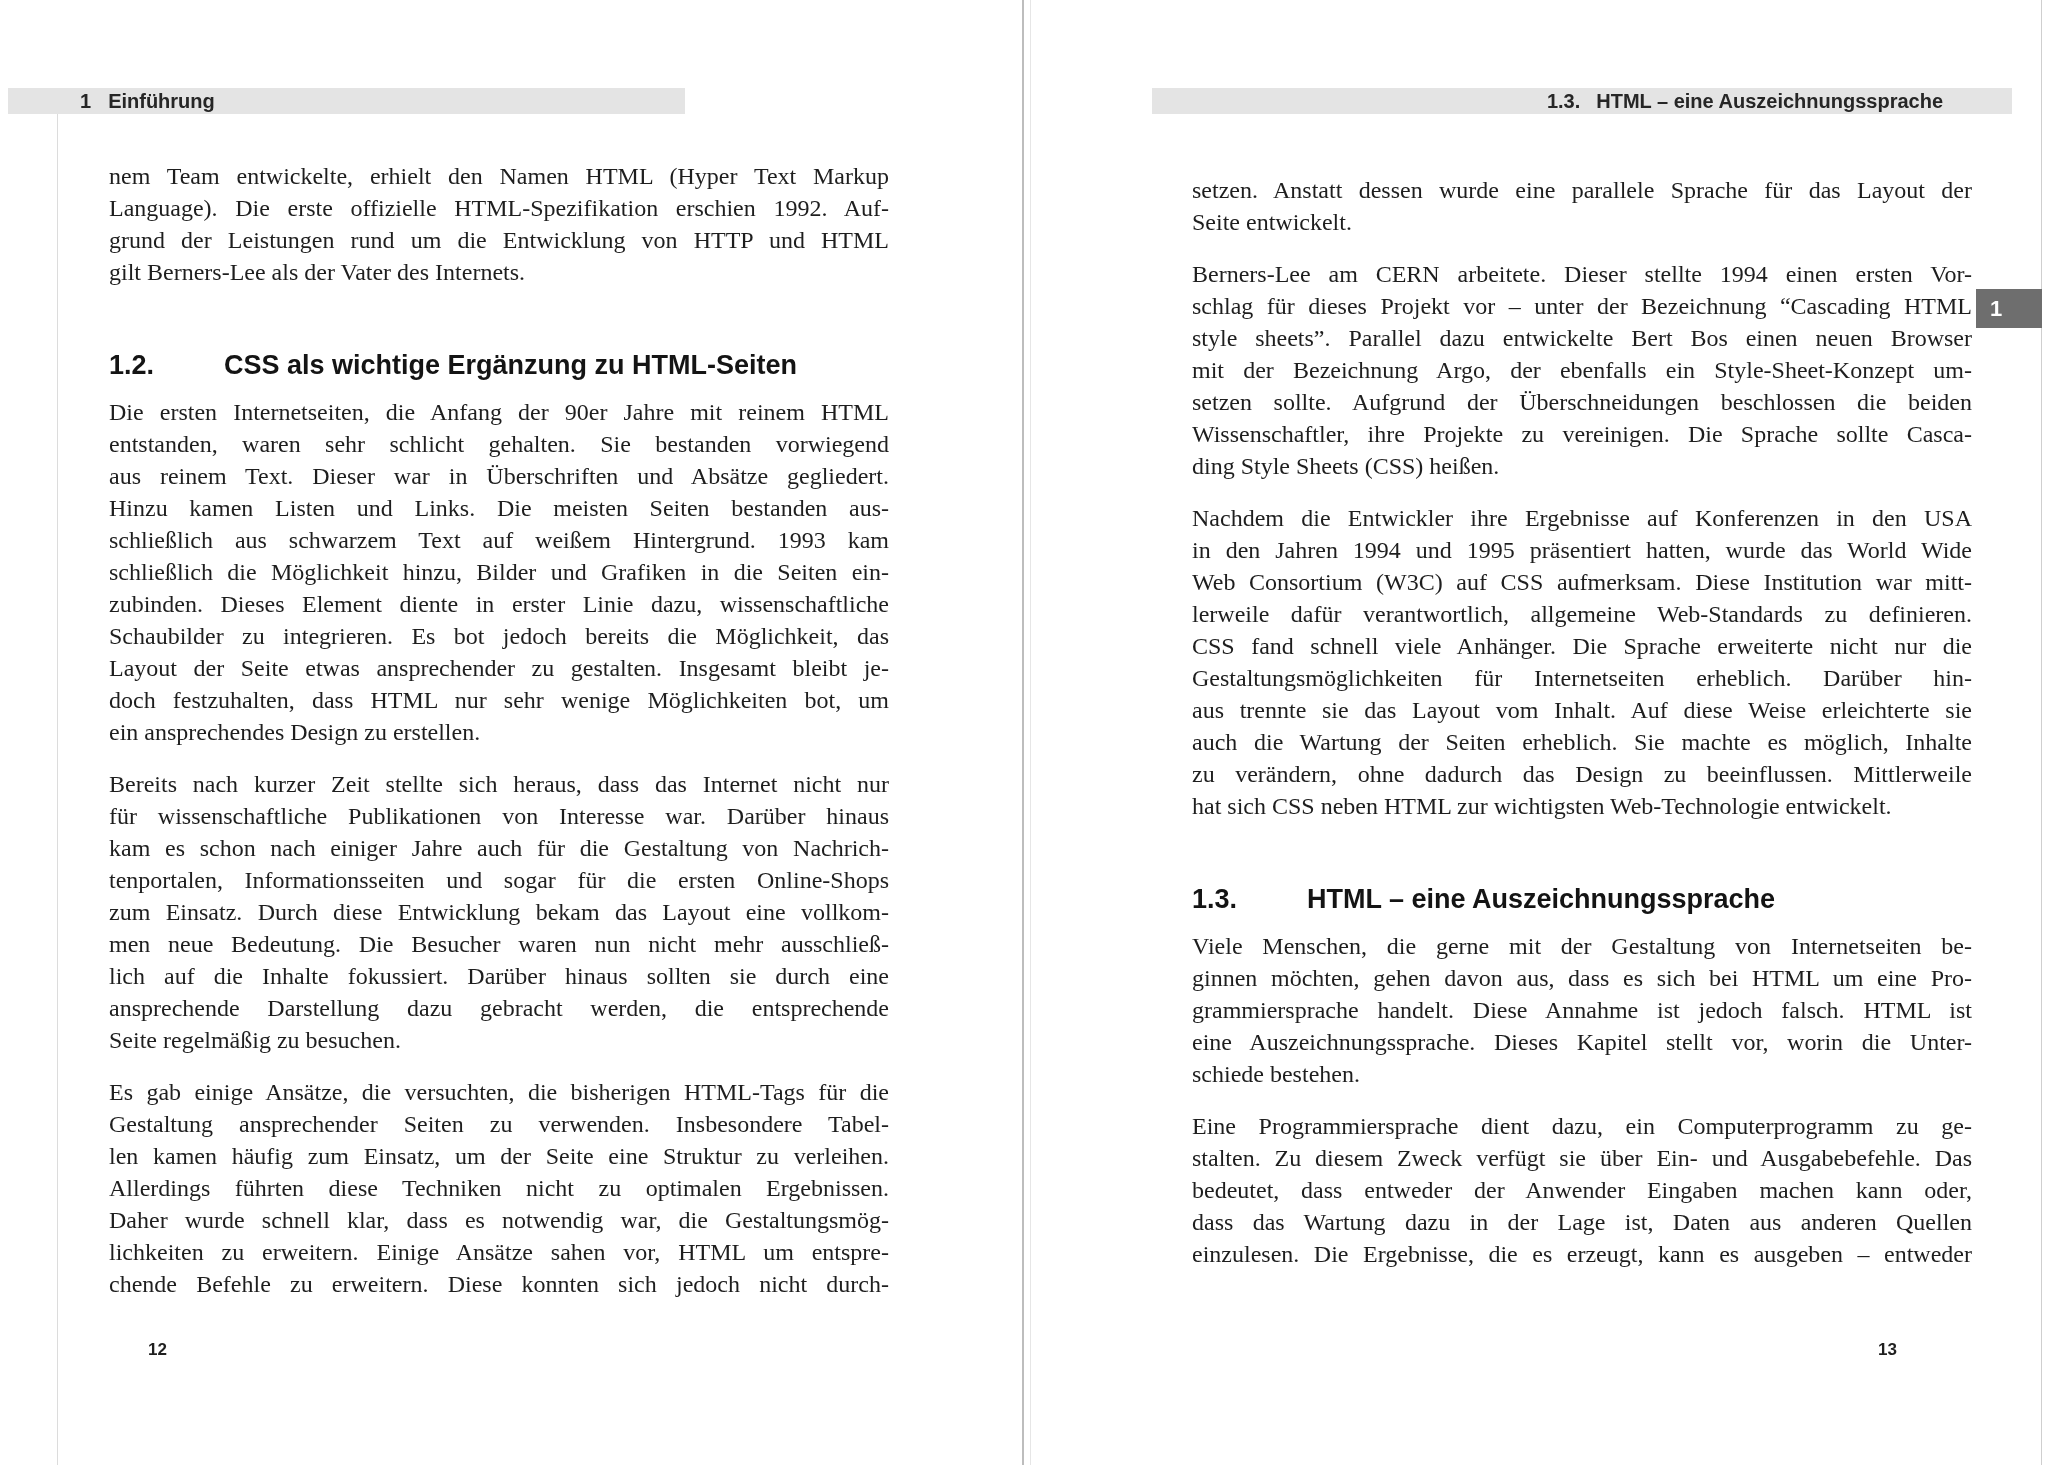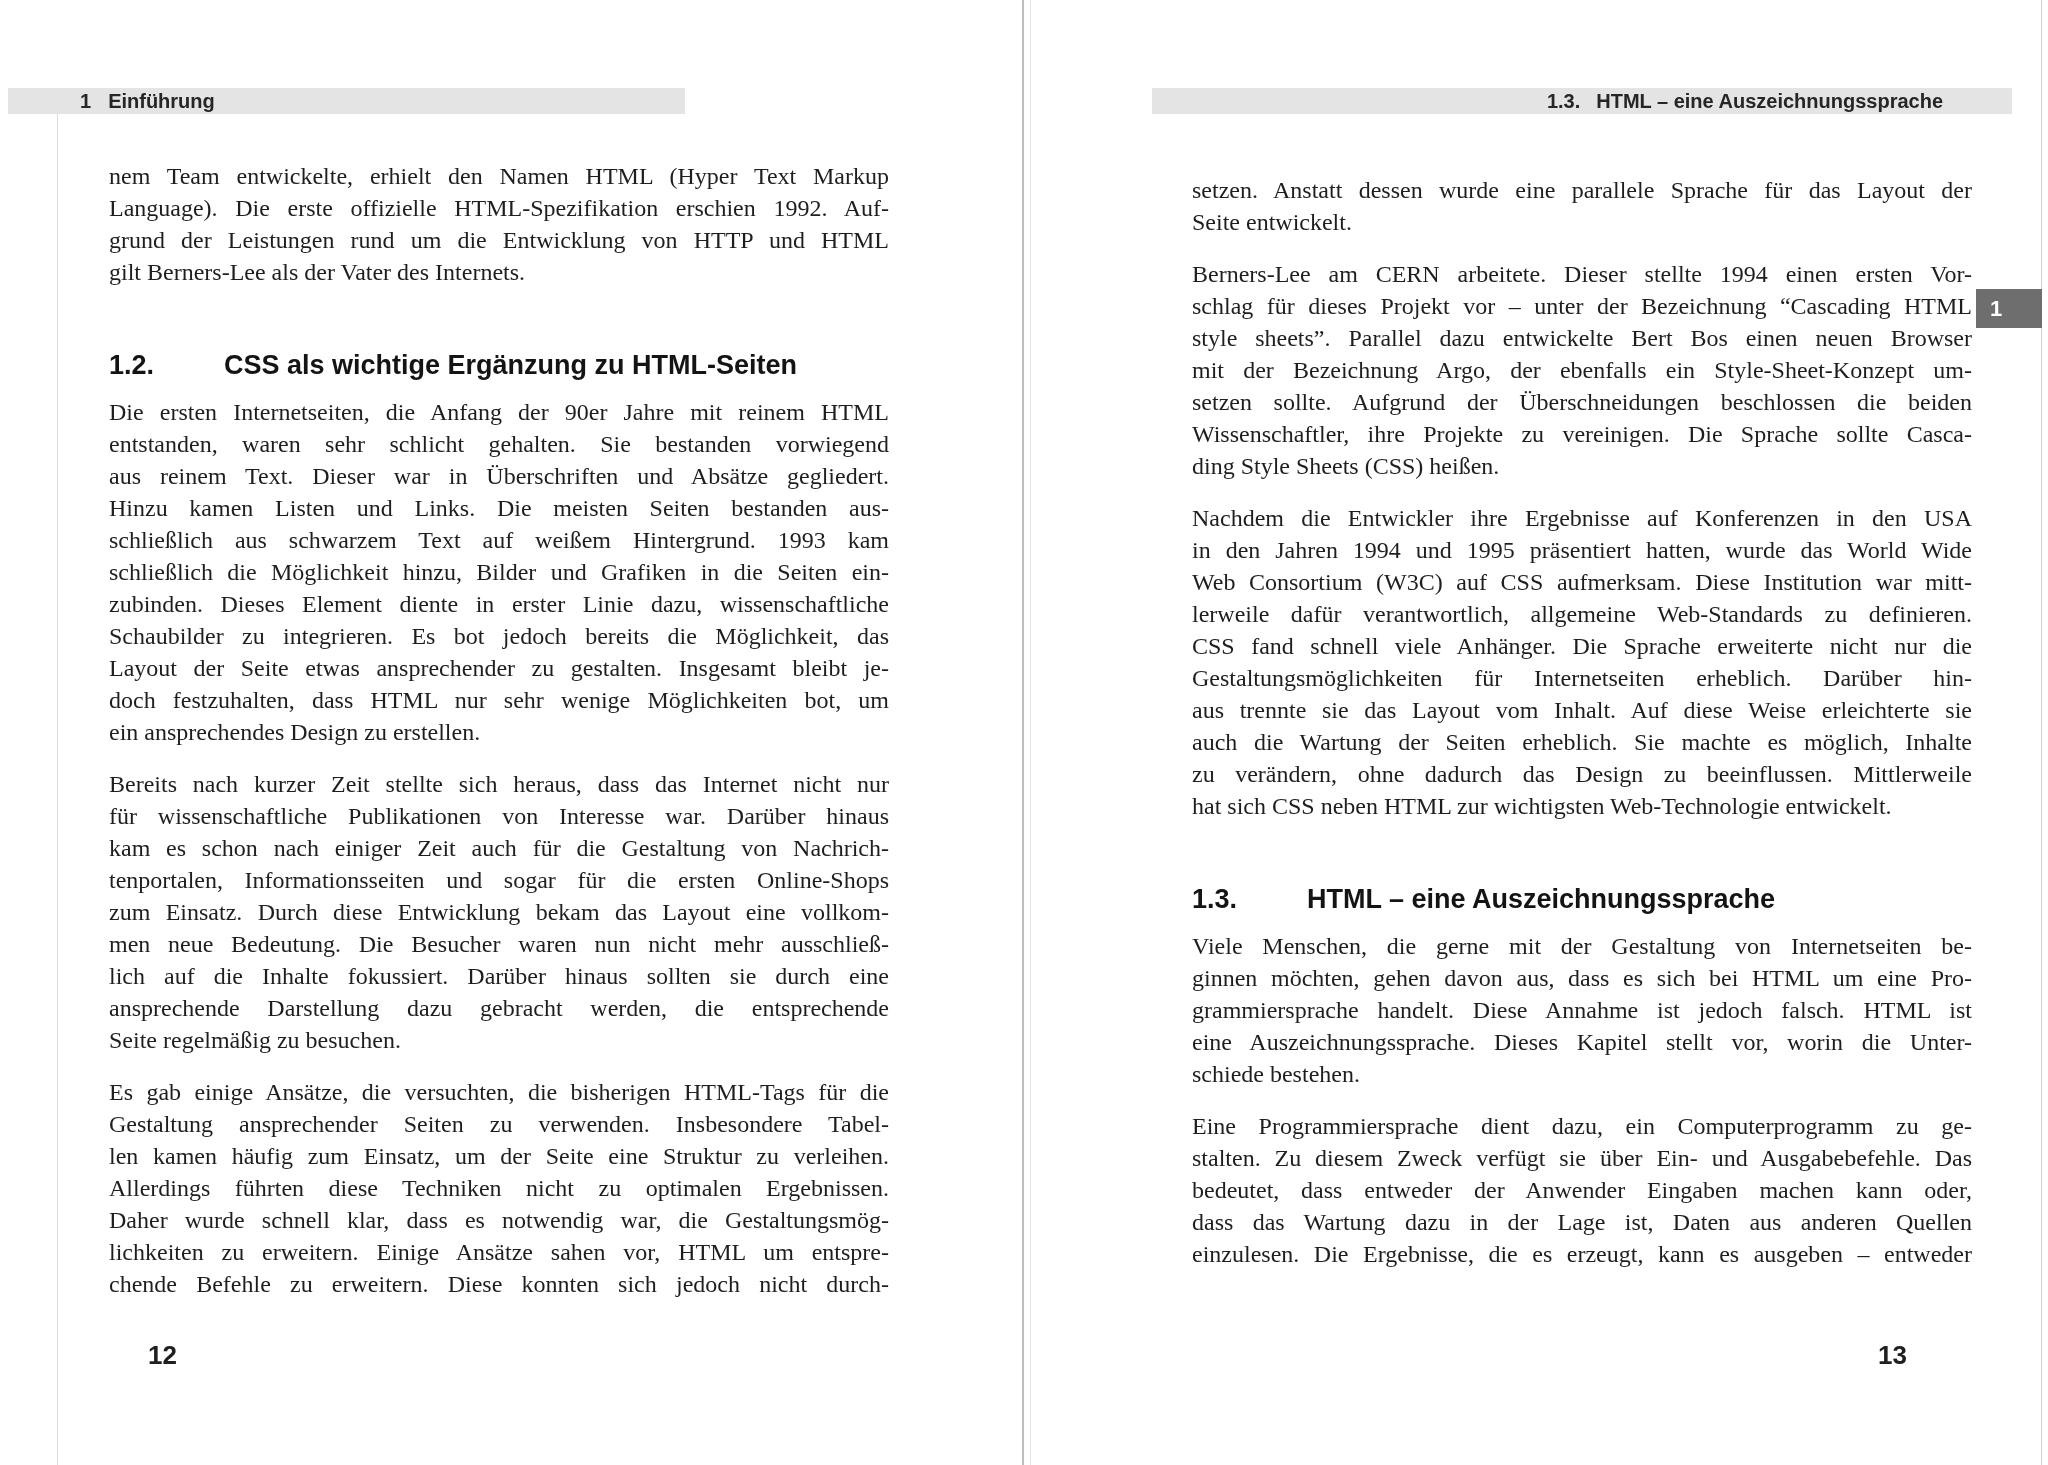--- a/index.html
+++ b/index.html
@@ -37,21 +37,21 @@
   .line.last{text-align-last:left;}
 
   .heading{margin-top:60px;margin-bottom:14px;display:flex;
            font-family:"Liberation Sans",sans-serif;font-weight:bold;
            font-size:27px;line-height:34px;color:#141414;gap:8px;}
   .heading .h-num{width:107px;flex:0 0 107px;}
 
   
   .pagenum{position:absolute;top:1340px;
            font-family:"Liberation Sans",sans-serif;font-weight:bold;
-           font-size:26px;color:#1f1f1f;}
+           font-size:17px;color:#1f1f1f;}
   #pagenum-left{left:148px;}
   #pagenum-right{left:1878px;}
 
   
   #chapter-tab{position:absolute;left:1976px;top:289px;width:66px;height:39px;
                background:#6e6e6e;color:#ffffff;box-sizing:border-box;
                font-family:"Liberation Sans",sans-serif;font-weight:bold;
                font-size:22px;line-height:39px;padding-left:14px;}
 </style>
 </head>
@@ -89,21 +89,21 @@
           <div class="line">schließlich die Möglichkeit hinzu, Bilder und Grafiken in die Seiten ein-</div>
           <div class="line">zubinden. Dieses Element diente in erster Linie dazu, wissenschaftliche</div>
           <div class="line">Schaubilder zu integrieren. Es bot jedoch bereits die Möglichkeit, das</div>
           <div class="line">Layout der Seite etwas ansprechender zu gestalten. Insgesamt bleibt je-</div>
           <div class="line">doch festzuhalten, dass HTML nur sehr wenige Möglichkeiten bot, um</div>
           <div class="line last">ein ansprechendes Design zu erstellen.</div>
         </div>
         <div class="para">
           <div class="line">Bereits nach kurzer Zeit stellte sich heraus, dass das Internet nicht nur</div>
           <div class="line">für wissenschaftliche Publikationen von Interesse war. Darüber hinaus</div>
-          <div class="line">kam es schon nach einiger Zeit auch für die Gestaltung von Nachrich-</div>
+          <div class="line">kam es schon nach einiger Jahre auch für die Gestaltung von Nachrich-</div>
           <div class="line">tenportalen, Informationsseiten und sogar für die ersten Online-Shops</div>
           <div class="line">zum Einsatz. Durch diese Entwicklung bekam das Layout eine vollkom-</div>
           <div class="line">men neue Bedeutung. Die Besucher waren nun nicht mehr ausschließ-</div>
           <div class="line">lich auf die Inhalte fokussiert. Darüber hinaus sollten sie durch eine</div>
           <div class="line">ansprechende Darstellung dazu gebracht werden, die entsprechende</div>
           <div class="line last">Seite regelmäßig zu besuchen.</div>
         </div>
         <div class="para">
           <div class="line">Es gab einige Ansätze, die versuchten, die bisherigen HTML-Tags für die</div>
           <div class="line">Gestaltung ansprechender Seiten zu verwenden. Insbesondere Tabel-</div>

